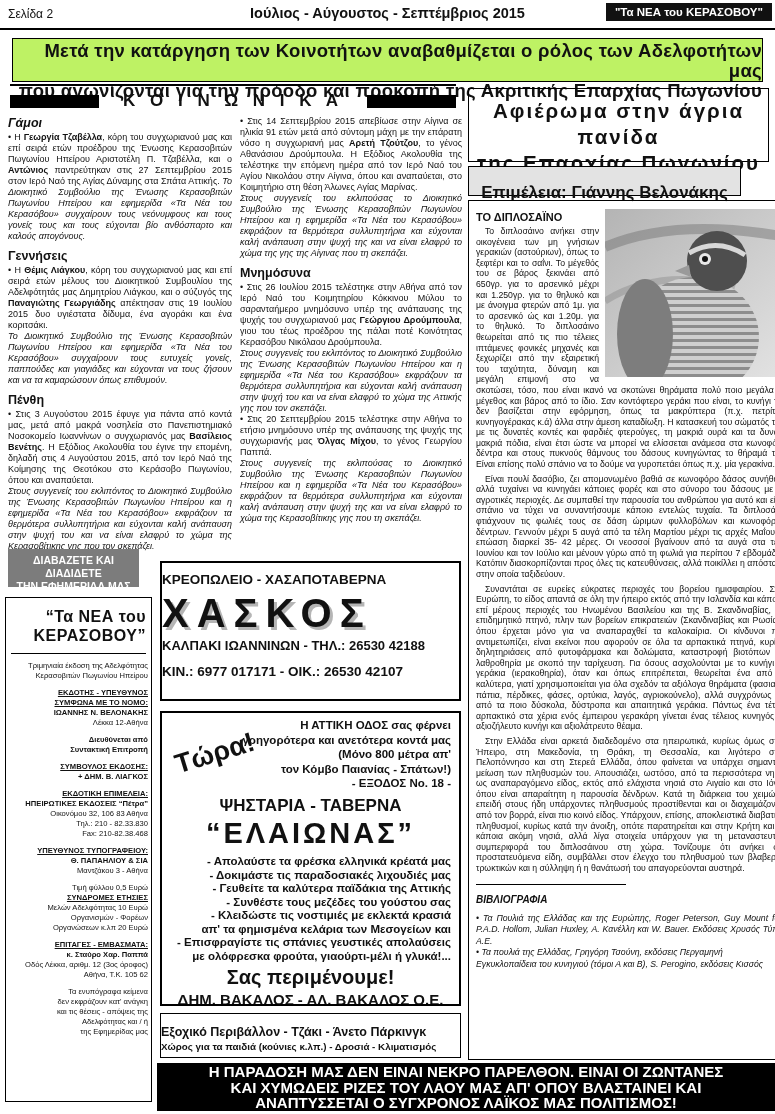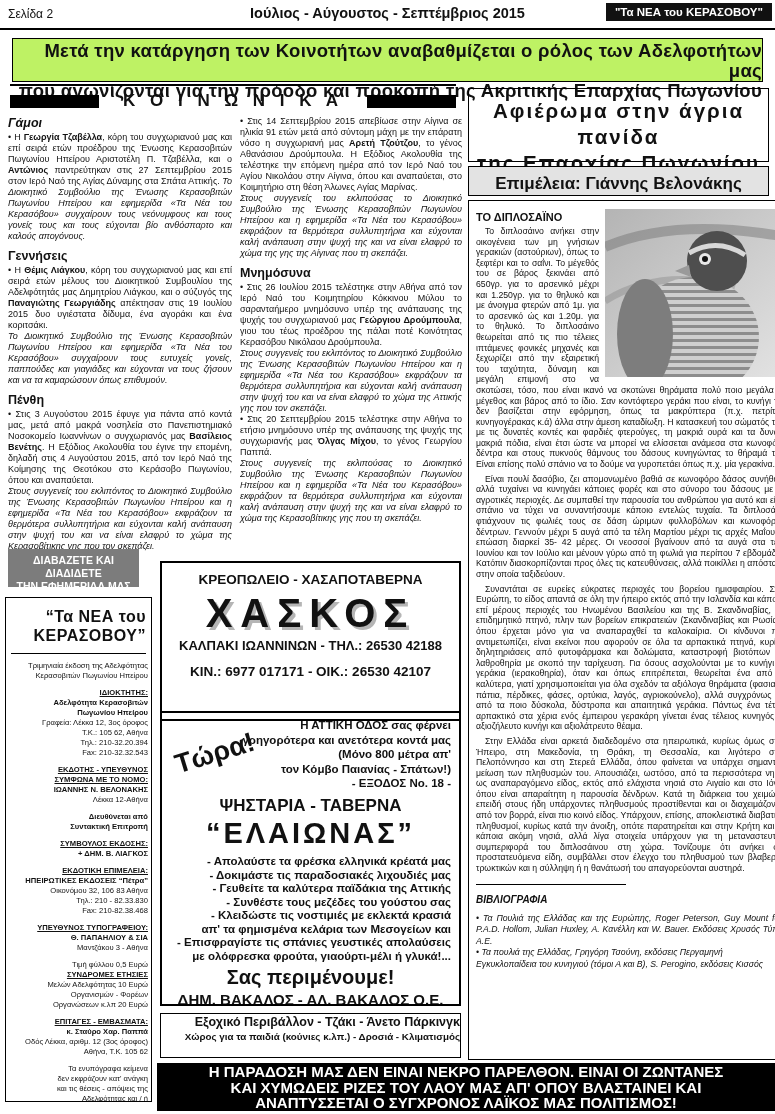--- a/index.html
+++ b/index.html
@@ -36,51 +36,51 @@
   .read-box{position:absolute;left:8px;top:549px;width:131px;height:38px;background:#7c7c7c;
             color:#fff;font-weight:700;font-size:10.5px;line-height:13px;text-align:center;
             padding-top:5px;}
   .mast-box{position:absolute;left:5px;top:597px;width:147px;height:505px;border:1.5px solid #000;
             padding:4px 3px;text-align:center;overflow:hidden;}
   .mast-title{font-weight:700;font-size:16px;line-height:19px;letter-spacing:.5px;
               padding:5px 0 8px;border-bottom:1px solid #000;margin:0 2px 7px;}
   .mast-sub,.mast-block{font-size:7.6px;line-height:10px;margin-bottom:7px;}
 
   
-  .xaskos{position:absolute;left:160px;top:561px;width:301px;height:160px;border:2px solid #000;
-          text-align:center;overflow:hidden;}
+  .xaskos{position:absolute;left:160px;top:561px;width:301px;height:140px;border:2px solid #000;
+          text-align:left;overflow:hidden;}
   .x1{font-weight:700;font-size:13.5px;margin-top:9px;}
   .xname{font-weight:700;font-size:40px;letter-spacing:8px;margin:4px 0 2px;
          text-shadow:3px 3px 0 #b5b5b5;}
   .x2{font-weight:700;font-size:13px;}
   .x3{font-weight:700;font-size:13.5px;margin-top:11px;}
 
   
   .tavern{position:absolute;left:160px;top:711px;width:301px;height:295px;border:2px solid #000;
           padding:5px 8px;overflow:hidden;}
   .tav-top{position:relative;height:76px;}
   .now{position:absolute;left:4px;top:20px;font-weight:700;font-size:27px;
        transform:rotate(-17deg);}
   .attiki{text-align:right;font-weight:700;font-size:11.5px;line-height:14.5px;}
   .tavtype{text-align:center;font-weight:700;font-size:17px;margin-top:2px;}
   .tavname{text-align:center;font-weight:700;font-size:29px;letter-spacing:3px;margin:1px 0 5px;}
   .bullets{font-weight:700;font-size:11.5px;line-height:13.5px;}
   .welcome{text-align:center;font-weight:700;font-size:20px;margin-top:3px;}
   .owners{text-align:center;font-weight:700;font-size:15px;margin-top:2px;}
   .facil{position:absolute;left:160px;top:1013px;width:301px;height:45px;border:1.5px solid #000;
-         text-align:right;padding-top:1px;overflow:hidden;}
+         text-align:left;padding-top:11px;overflow:hidden;}
   .f1{font-weight:700;font-size:12.5px;}
   .f2{font-weight:700;font-size:9.8px;margin-top:2px;}
 
   
   .feat-title{position:absolute;left:468px;top:88px;width:301px;height:74px;border:1.5px solid #000;
               text-align:center;font-weight:700;font-size:20.5px;line-height:26px;
               letter-spacing:2px;padding-top:9px;}
-  .feat-ed{position:absolute;left:468px;top:166px;width:301px;height:30px;border:1.5px solid #000;
-           background:#e3e3e3;text-align:center;font-weight:700;font-size:17px;padding-top:7px;}
+  .feat-ed{position:absolute;left:468px;top:166px;width:273px;height:30px;border:1.5px solid #000;
+           background:#e3e3e3;text-align:center;font-weight:700;font-size:17px;padding-top:16px;}
   .article{position:absolute;left:468px;top:200px;width:327px;height:860px;border:1px solid #000;
            padding:8px 7px;overflow:hidden;}
   .photo{float:right;width:182px;height:168px;margin:0 0 5px 6px;}
   .art-h{font-weight:700;font-size:11px;margin:2px 0 3px;}
   .art-p{font-size:8.7px;line-height:10.6px;text-align:justify;text-indent:9px;margin:0 0 4px;}
   .bib-rule{width:150px;border-top:1.5px solid #000;margin:10px 0 9px;}
   .bib-h{font-weight:700;font-style:italic;font-size:10px;margin-bottom:8px;}
   .bib-t{font-style:italic;font-size:8.7px;line-height:11.5px;text-align:justify;white-space:pre-line;}
 
   
@@ -129,27 +129,20 @@
 Στους συγγενείς της εκλιπούσας το Διοικητικό Συμβούλιο της Ένωσης Κερασοβιτών Πωγωνίου Ηπείρου και η εφημερίδα «Τα Νέα του Κερασόβου» εκφράζουν τα θερμότερα συλλυπητήρια και εύχονται καλή ανάπαυση στην ψυχή της και να είναι ελαφρύ το χώμα της Κερασοβίτικης γης που τη σκεπάζει.</span></div>
   </div>
 
   <div class="read-box pre">ΔΙΑΒΑΖΕΤΕ ΚΑΙ ΔΙΑΔΙΔΕΤΕ
 ΤΗΝ ΕΦΗΜΕΡΙΔΑ ΜΑΣ</div>
   <div class="mast-box">
     <div class="mast-title pre">“Τα ΝΕΑ του
 ΚΕΡΑΣΟΒΟΥ”</div>
     <div class="mast-sub pre">Τριμηνιαία έκδοση της Αδελφότητας
 Κερασοβιτών Πωγωνίου Ηπείρου</div>
-    <div class="mast-block pre"><span class="rt-b rt-u">ΙΔΙΟΚΤΗΤΗΣ:</span><span class="rt-b">
-Αδελφότητα Κερασοβιτών
-Πωγωνίου Ηπείρου</span><span>
-Γραφεία: Λέκκα 12, 3ος όροφος
-Τ.Κ.: 105 62, Αθήνα
-Τηλ.: 210-32.20.394
-Fax: 210-32.32.543</span></div>
     <div class="mast-block pre"><span class="rt-b rt-u">ΕΚΔΟΤΗΣ - ΥΠΕΥΘΥΝΟΣ
 ΣΥΜΦΩΝΑ ΜΕ ΤΟ ΝΟΜΟ:</span><span class="rt-b">
 ΙΩΑΝΝΗΣ Ν. ΒΕΛΟΝΑΚΗΣ</span><span>
 Λέκκα 12-Αθήνα</span></div>
     <div class="mast-block pre"><span class="rt-b">Διευθύνεται από
 Συντακτική Επιτροπή</span></div>
     <div class="mast-block pre"><span class="rt-b rt-u">ΣΥΜΒΟΥΛΟΣ ΕΚΔΟΣΗΣ:</span><span class="rt-b">
 + ΔΗΜ. Β. ΛΙΑΓΚΟΣ</span></div>
     <div class="mast-block pre"><span class="rt-b rt-u">ΕΚΔΟΤΙΚΗ ΕΠΙΜΕΛΕΙΑ:</span><span class="rt-b">
 ΗΠΕΙΡΩΤΙΚΕΣ ΕΚΔΟΣΕΙΣ “Πέτρα”</span><span>

